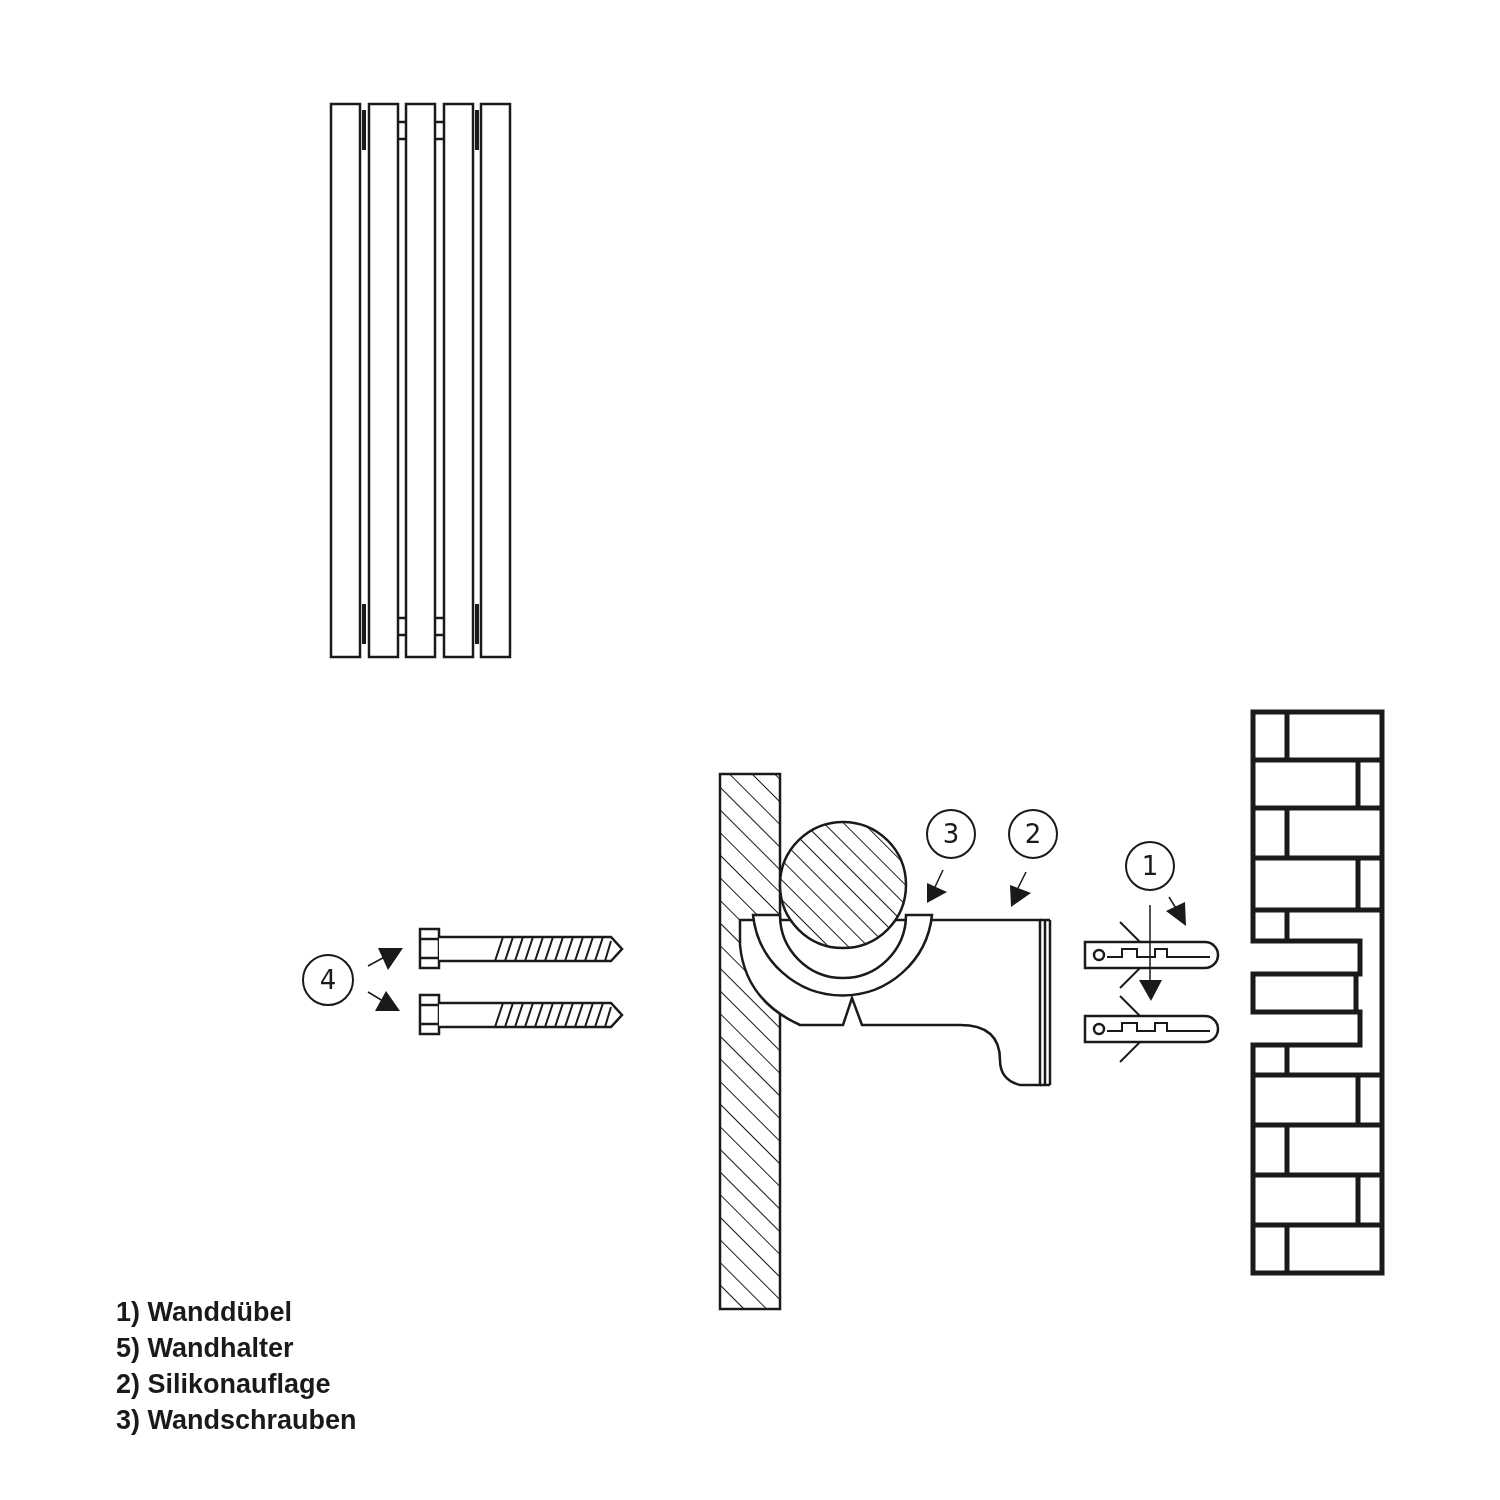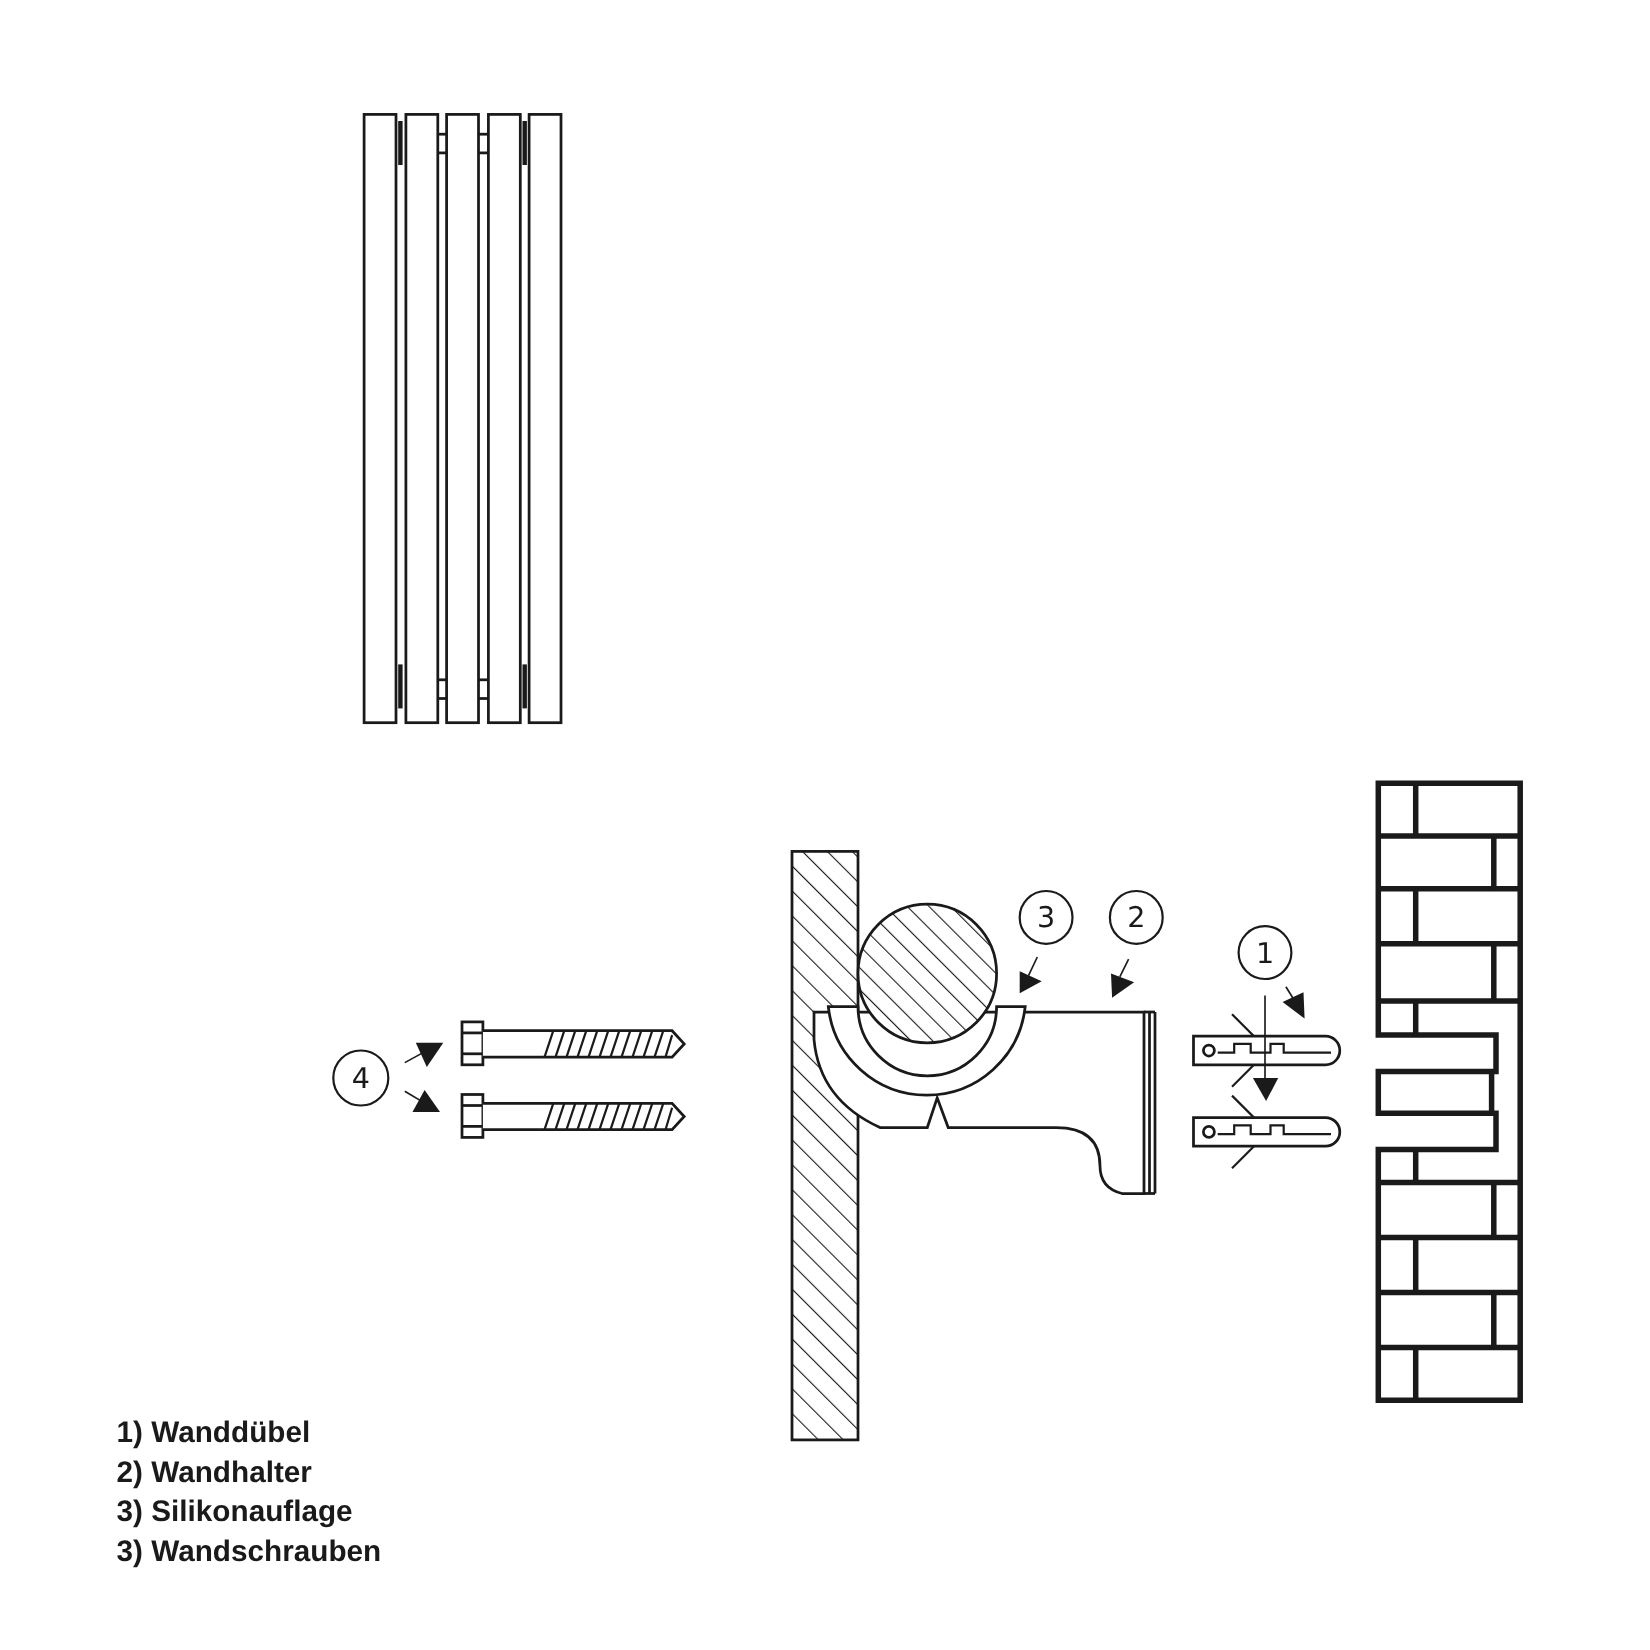--- a/index.html
+++ b/index.html
@@ -1,18 +1,18 @@
 <!DOCTYPE html>
 <html><head>
   <meta charset="utf-8">
   <style>
     html, body { margin: 0; padding: 0; background: #ffffff; }
     body { width: 1500px; height: 1500px; position: relative; overflow: hidden; font-family: "Liberation Sans", sans-serif; }
     svg.diagram { position: absolute; left: 0; top: 0; }
-    .legend { position: absolute; left: 98px; top: 1276px; margin: 8px; padding: 0; list-style: none; }
+    .legend { position: absolute; left: 98px; top: 1276px; margin: 18px; padding: 0; list-style: none; }
     .legend li { font-family: "Liberation Sans", sans-serif; font-weight: bold; font-size: 27px; line-height: 36px; color: #1a1a1a; white-space: nowrap; }
     .callout-num { font-family: "DejaVu Sans", sans-serif; font-size: 26px; fill: #1a1a1a; }
   </style>
 </head>
 <body>
 
 <svg class="diagram" width="1500" height="1500" viewBox="0 0 1500 1500" xmlns="http://www.w3.org/2000/svg">
   <defs>
     <pattern id="hatch" patternUnits="userSpaceOnUse" width="16" height="16" patternTransform="rotate(-45)">
       <line x1="0" y1="0" x2="0" y2="16" stroke="#1a1a1a" stroke-width="2"></line>
@@ -146,16 +146,16 @@
     <text class="callout-num" x="1150" y="875" text-anchor="middle">1</text>
     <line x1="1169" y1="897" x2="1177" y2="910" stroke="#1a1a1a" stroke-width="1.5"></line>
     <polygon points="1166,911 1185,902 1186,926" fill="#1a1a1a"></polygon>
     <line x1="1150" y1="905" x2="1150" y2="985" stroke="#1a1a1a" stroke-width="1.5"></line>
     <polygon points="1139,980 1162,980 1151,1001" fill="#1a1a1a"></polygon>
   </g>
 </svg>
 
 <ul class="legend">
   <li>1) Wanddübel</li>
-  <li>2) Wandhalter</li>
-  <li>3) Silikonauflage</li>
+  <li>5) Wandhalter</li>
+  <li>2) Silikonauflage</li>
   <li>3) Wandschrauben</li>
 </ul>
 
 </body></html>

